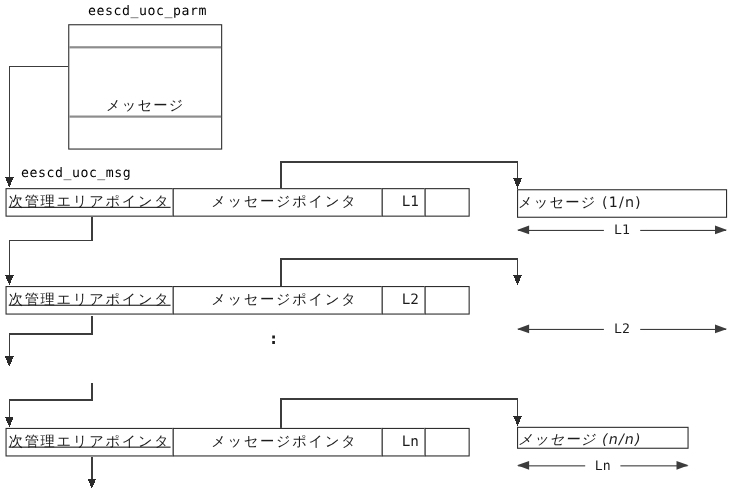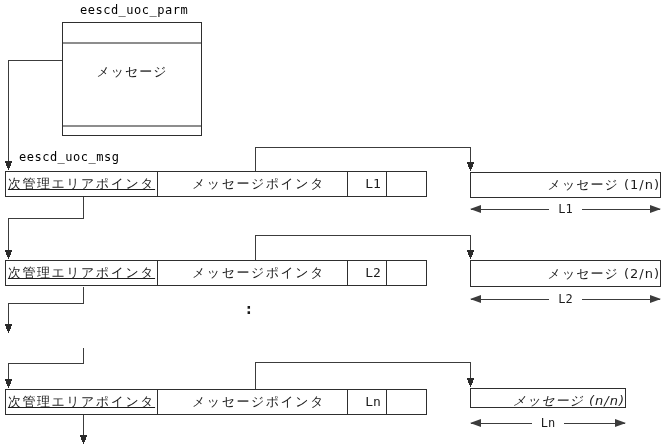--- a/index.html
+++ b/index.html
@@ -8,36 +8,36 @@
     font-family:"DejaVu Sans",sans-serif;color:#1c1c1c;overflow:hidden;
   }
   .abs{position:absolute;}
   .mono{font-family:"DejaVu Sans Mono","Liberation Mono",monospace;}
   .struct-label{font-size:12px;letter-spacing:0.5px;color:#000000;white-space:nowrap;}
   
   .parm-box{left:62px;top:22px;width:140px;height:114px;border:1px solid #2e2e2e;
     box-sizing:border-box;background:#fff;display:flex;flex-direction:column;}
   .parm-top{height:19px;border-bottom:2px solid #8d8d8d;}
   .parm-mid{height:61px;border-bottom:2px solid #8d8d8d;display:flex;flex-direction:column;
-    align-items:center;justify-content:flex-start;font-size:13px;line-height:16px;letter-spacing:1px;text-align:center;margin-top:20px;}
+    align-items:center;justify-content:flex-end;font-size:13px;line-height:16px;letter-spacing:1px;text-align:center;}
   .parm-bot{flex:1;}
   
   .chain-row{display:flex;height:26px;}
   .r1{left:5px;top:171px;}
   .r2{left:5px;top:260px;}
   .r3{left:5px;top:389px;}
   .cell{box-sizing:border-box;border:1px solid #2e2e2e;height:26px;line-height:24px;
     text-align:center;font-size:13px;letter-spacing:1.5px;background:#fff;white-space:nowrap;overflow:hidden;}
   .cell + .cell{margin-left:-1px;padding-left:12px;}
   .c-next{width:153px;text-decoration:underline;}
   .c-mptr{width:191px;}
   .c-len{width:40px;font-family:"DejaVu Sans Mono","Liberation Mono",monospace;letter-spacing:0;}
   .c-res{width:41px;}
   
-  .msg-box{box-sizing:border-box;border:1px solid #2e2e2e;background:#fff;text-align:right;
+  .msg-box{box-sizing:border-box;border:1px solid #2e2e2e;background:#fff;text-align:left;
     font-size:13px;letter-spacing:1px;}
   .m1{left:470px;top:172px;width:191px;height:26px;line-height:24px;}
   .m2{left:470px;top:260px;width:191px;height:27px;line-height:25px;}
   .m3{left:470px;top:388px;width:156px;height:20px;line-height:23px;font-style:italic;}
   
   .span-arrow{height:14px;display:flex;align-items:center;justify-content:center;}
   .sp1{left:470px;top:202px;width:191px;}
   .sp2{left:470px;top:292px;width:191px;}
   .sp3{left:470px;top:416px;width:156px;}
   .sa-line{position:absolute;left:1px;right:1px;top:50%;height:1px;background:#3c3c3c;}
@@ -108,21 +108,20 @@
     <span class="sa-right"></span>
     <span class="sa-label">L1</span>
   </div>
 
   <div class="abs chain-row r2">
     <div class="cell c-next">次管理エリアポインタ</div>
     <div class="cell c-mptr">メッセージポインタ</div>
     <div class="cell c-len">L2</div>
     <div class="cell c-res"></div>
   </div>
-  <div class="abs msg-box m2">メッセージ (2/n)</div>
   <div class="abs span-arrow sp2">
     <span class="sa-line"></span>
     <span class="sa-left"></span>
     <span class="sa-right"></span>
     <span class="sa-label">L2</span>
   </div>
 
   <div class="abs ellipsis">:</div>
 
   <div class="abs chain-row r3">

